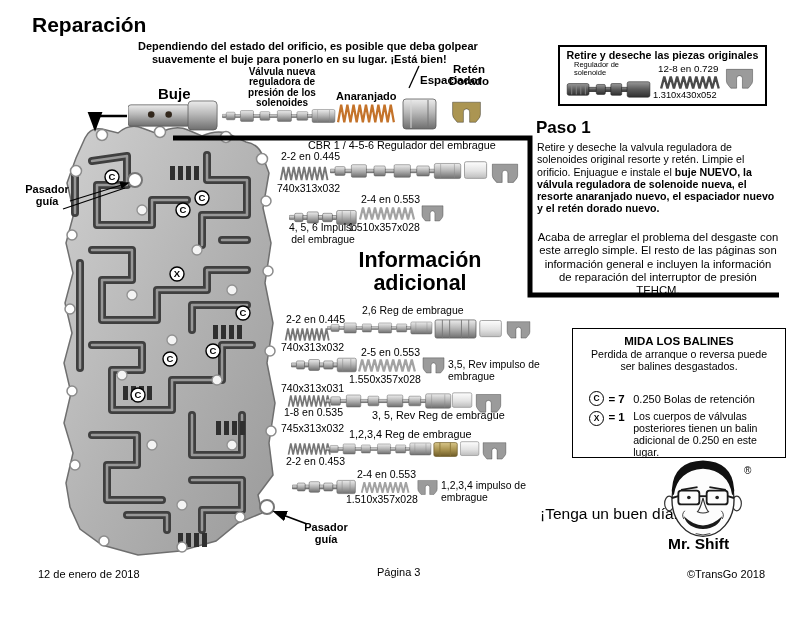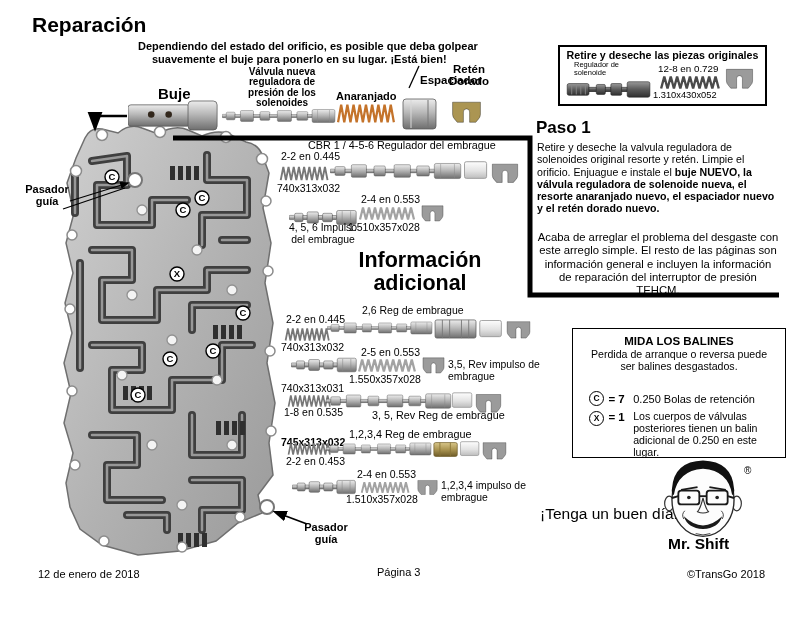--- a/index.html
+++ b/index.html
@@ -400,21 +400,21 @@
       <use href="#valve-long"></use>
     </svg>
   <svg class="abs" style="left:452px;top:392px;" width="21" height="17">
       <use href="#whitepiece"></use>
     </svg>
   <svg class="abs reten-gray" style="left:474px;top:385px;" width="29" height="38">
       <use href="#reten"></use>
     </svg>
   <div class="abs" style="left:350px;top:409px;font-size:10.8px;margin-left:22px;">3, 5, Rev Reg de embrague</div>
 
-  <div class="abs spec" style="left:281px;top:436px;font-weight:bold;">745x313x032</div>
+  <div class="abs spec" style="left:281px;top:422px;">745x313x032</div>
   <div class="abs" style="left:349px;top:428px;font-size:10.8px;">1,2,3,4 Reg de embrague</div>
   <svg class="abs coil" style="left:287px;top:441px;" width="46" height="16">
       <use href="#coil"></use>
     </svg>
   <div class="abs spec" style="left:286px;top:455px;">2-2 en 0.453</div>
   <svg class="abs" style="left:326px;top:438px;" width="106" height="22">
       <use href="#valve-long"></use>
     </svg>
   <svg class="abs" style="left:433px;top:441px;" width="26" height="17">
       <use href="#drumgold"></use>

